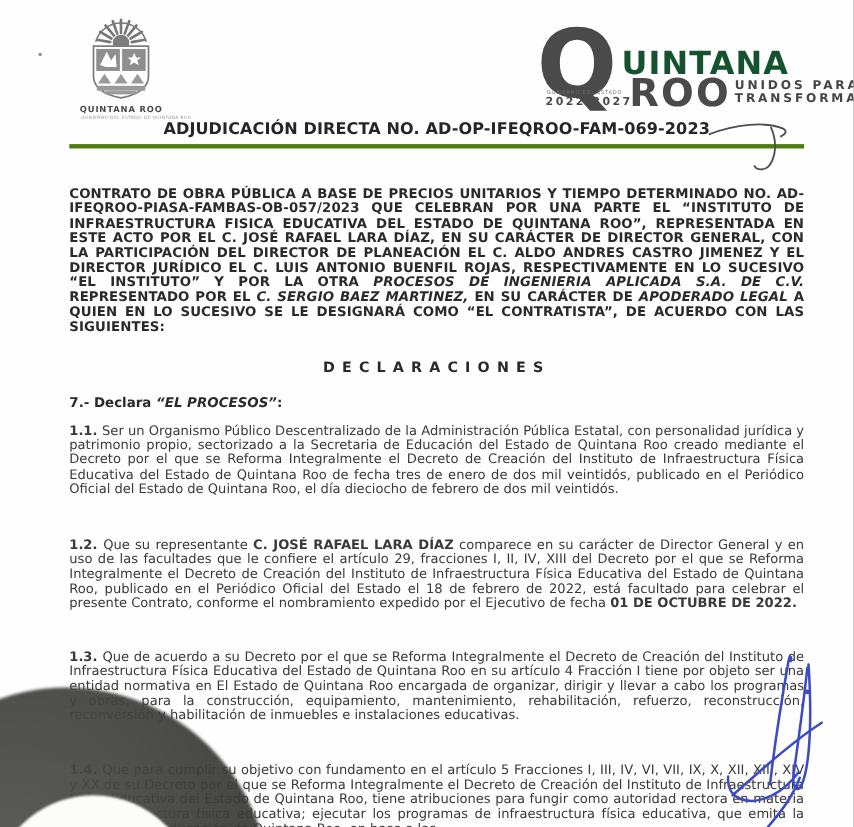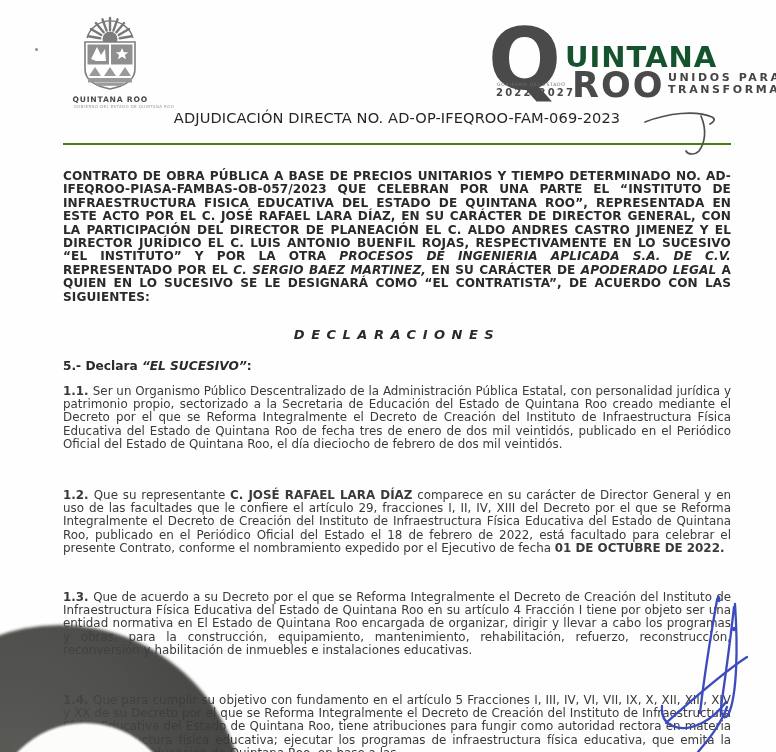--- a/index.html
+++ b/index.html
@@ -26,31 +26,31 @@
   .brand-uintana{position:absolute;left:77px;top:18px;font-size:29px;font-weight:800;letter-spacing:1px;color:#14532d;}
   .brand-roo{position:absolute;left:84px;top:43px;font-size:35px;font-weight:800;letter-spacing:2px;color:#4a4a4a;}
   .brand-tagline{position:absolute;left:180px;top:50px;font-size:11px;font-weight:700;letter-spacing:2.6px;line-height:12px;color:#454545;white-space:nowrap;}
   .brand-gov{position:absolute;left:9px;top:60px;font-size:4.6px;letter-spacing:.7px;color:#6d6d6d;white-space:nowrap;}
   .brand-term{position:absolute;left:8px;top:65px;font-size:10px;font-weight:700;letter-spacing:2.2px;color:#4a4a4a;white-space:nowrap;}
 
   
   .content{position:absolute;left:63px;width:668px;top:0;z-index:1;}
   .title-block{
     position:absolute;left:0;top:109px;width:668px;
-    text-align:center;font-weight:400;font-size:14.6px;line-height:17.5px;
+    text-align:center;font-weight:700;font-size:14.6px;line-height:17.5px;
     color:#262626;letter-spacing:.1px;
-    padding-bottom:16px;border-bottom:2px solid #4d7c0f;
+    padding-bottom:4px;border-bottom:4px solid #4d7c0f;
   }
   .para{
     position:absolute;left:0;width:668px;
     text-align:justify;
     margin-top:15px;
   }
   .intro{top:155px;font-size:12.1px;line-height:13.4px;font-weight:700;color:#2a2a2a;letter-spacing:.1px;}
-  .decl-heading{top:312px;text-align:center;font-size:13px;font-weight:700;letter-spacing:6.5px;color:#2a2a2a;font-style:italic;}
+  .decl-heading{top:312px;text-align:center;font-size:13px;font-weight:700;letter-spacing:6.5px;color:#2a2a2a;}
   .clause-heading{top:344px;font-size:12.2px;font-weight:700;color:#2a2a2a;text-align:left;}
   .sec{font-size:11.9px;line-height:13.2px;color:#3a3a3a;}
   .s11{top:370px;}
   .s12{top:474px;}
   .s13{top:576px;}
   .s14{top:679px;}
 
   
   .ring-outer{
     position:absolute;left:-125px;top:625px;width:370px;height:370px;border-radius:50%;
@@ -113,21 +113,21 @@
 
   <div class="content">
     <div class="title-block">
       <div>ADJUDICACIÓN DIRECTA NO. AD-OP-IFEQROO-FAM-069-2023</div>
     </div>
 
     <p class="para intro"><span class="b">CONTRATO DE OBRA PÚBLICA A BASE DE PRECIOS UNITARIOS Y TIEMPO DETERMINADO NO. AD-IFEQROO-PIASA-FAMBAS-OB-057/2023 QUE CELEBRAN POR UNA PARTE EL “INSTITUTO DE INFRAESTRUCTURA FISICA EDUCATIVA DEL ESTADO DE QUINTANA ROO”, REPRESENTADA EN ESTE ACTO POR EL C. JOSÉ RAFAEL LARA DÍAZ, EN SU CARÁCTER DE DIRECTOR GENERAL, CON LA PARTICIPACIÓN DEL DIRECTOR DE PLANEACIÓN EL C. ALDO ANDRES CASTRO JIMENEZ Y EL DIRECTOR JURÍDICO EL C. LUIS ANTONIO BUENFIL ROJAS, RESPECTIVAMENTE EN LO SUCESIVO “EL INSTITUTO” Y POR LA OTRA </span><span class="b i">PROCESOS DE INGENIERIA APLICADA S.A. DE C.V.</span><span class="b"> REPRESENTADO POR EL </span><span class="b i">C. SERGIO BAEZ MARTINEZ,</span><span class="b"> EN SU CARÁCTER DE </span><span class="b i">APODERADO LEGAL</span><span class="b"> A QUIEN EN LO SUCESIVO SE LE DESIGNARÁ COMO “EL CONTRATISTA”, DE ACUERDO CON LAS SIGUIENTES:</span></p>
 
     <div class="para decl-heading">DECLARACIONES</div>
 
-    <div class="para clause-heading"><span class="b">5.- Declara </span><span class="b i">“EL SUCESIVO”</span><span class="b">:</span></div>
+    <div class="para clause-heading"><span class="b">7.- Declara </span><span class="b i">“EL PROCESOS”</span><span class="b">:</span></div>
 
     <p class="para sec s11"><span class="b">1.1. </span><span>Ser un Organismo Público Descentralizado de la Administración Pública Estatal, con personalidad jurídica y patrimonio propio, sectorizado a la Secretaria de Educación del Estado de Quintana Roo creado mediante el Decreto por el que se Reforma Integralmente el Decreto de Creación del Instituto de Infraestructura Física Educativa del Estado de Quintana Roo de fecha tres de enero de dos mil veintidós, publicado en el Periódico Oficial del Estado de Quintana Roo, el día dieciocho de febrero de dos mil veintidós.</span></p>
     <p class="para sec s12"><span class="b">1.2. </span><span>Que su representante </span><span class="b">C. JOSÉ RAFAEL LARA DÍAZ</span><span> comparece en su carácter de Director General y en uso de las facultades que le confiere el artículo 29, fracciones I, II, IV, XIII del Decreto por el que se Reforma Integralmente el Decreto de Creación del Instituto de Infraestructura Física Educativa del Estado de Quintana Roo, publicado en el Periódico Oficial del Estado el 18 de febrero de 2022, está facultado para celebrar el presente Contrato, conforme el nombramiento expedido por el Ejecutivo de fecha </span><span class="b">01 DE OCTUBRE DE 2022.</span></p>
     <p class="para sec s13"><span class="b">1.3. </span><span>Que de acuerdo a su Decreto por el que se Reforma Integralmente el Decreto de Creación del Instituto de Infraestructura Física Educativa del Estado de Quintana Roo en su artículo 4 Fracción I tiene por objeto ser una entidad normativa en El Estado de Quintana Roo encargada de organizar, dirigir y llevar a cabo los programas y obras, para la construcción, equipamiento, mantenimiento, rehabilitación, refuerzo, reconstrucción, reconversión y habilitación de inmuebles e instalaciones educativas.</span></p>
     <p class="para sec s14"><span class="b">1.4. </span><span>Que para cumplir su objetivo con fundamento en el artículo 5 Fracciones I, III, IV, VI, VII, IX, X, XII, XIII, XIV y XX de su Decreto por el que se Reforma Integralmente el Decreto de Creación del Instituto de Infraestructura Física Educativa del Estado de Quintana Roo, tiene atribuciones para fungir como autoridad rectora en materia de infraestructura física educativa; ejecutar los programas de infraestructura física educativa, que emita la Secretaria de Educación de Quintana Roo, en base a las</span></p>
   </div>
 
   <div class="speck" style="left:35px;top:48px;"></div>
   <div class="ring-outer"></div>
   <div class="ring-inner"></div>

